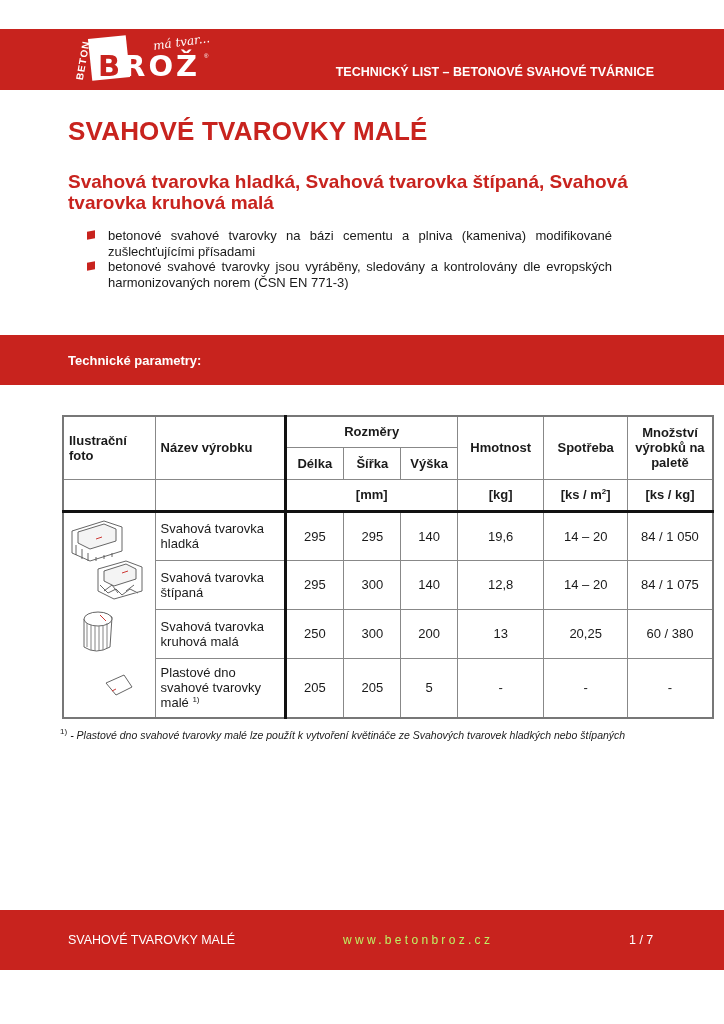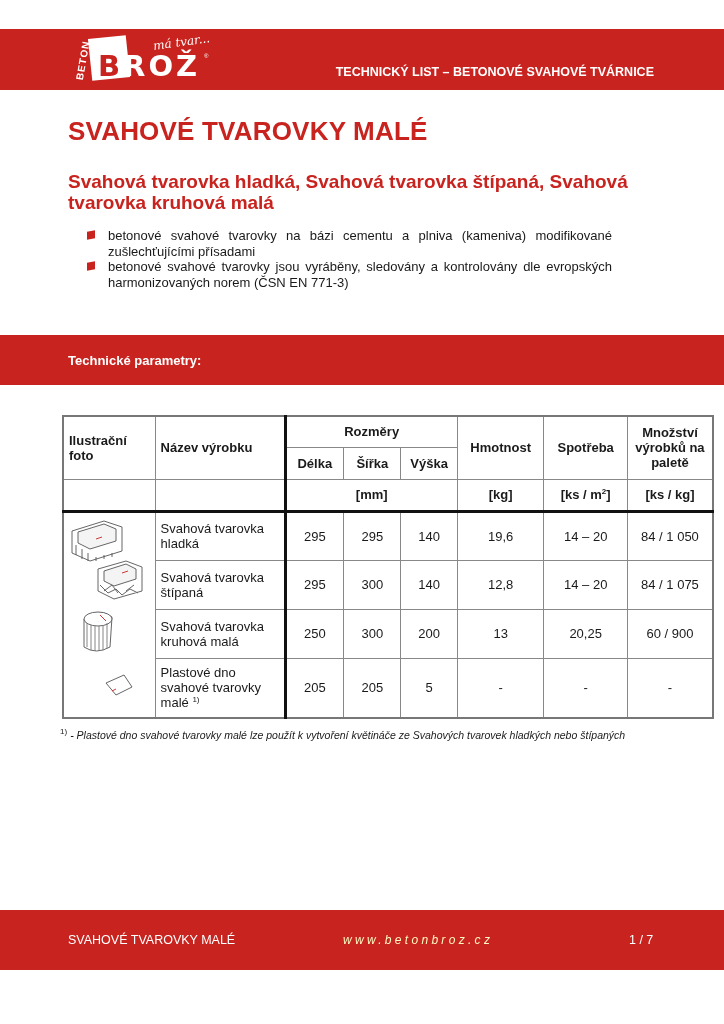--- a/index.html
+++ b/index.html
@@ -46,21 +46,21 @@
   table.spec .thick-b { border-bottom: 3px solid #111; }
   table.spec th.left, table.spec td.left { text-align: left; padding-left: 5px; }
   .sup { font-size: 8px; vertical-align: super; }
 
   .img-cell { position: relative; }
 
   .footnote { position: absolute; left: 60px; top: 727px; font-size: 10.5px; font-style: italic; }
   .footnote .fnmark { font-style: normal; font-size: 8px; vertical-align: super; margin-right: 3px; }
 
   .ftr-left { position: absolute; left: 68px; top: 23px; color: #fff; font-size: 12.5px; }
-  .ftr-mid { position: absolute; left: 343px; top: 23px; color: #fef9c3; font-size: 12px; letter-spacing: 3.3px; font-style: italic; }
+  .ftr-mid { position: absolute; left: 343px; top: 23px; color: #bef264; font-size: 12px; letter-spacing: 3.3px; }
   .ftr-right { position: absolute; left: 629px; top: 23px; color: #fff; font-size: 12.5px; }
 </style>
 </head>
 <body>
 
 <div class="redbar" id="hdr">
   <div class="logo">
     <div class="square"></div>
     <div class="beton">BETON</div>
     <div class="broz"><span class="b" id="broz-b">B</span><span id="broz-rest">ROŽ</span></div>
@@ -160,21 +160,21 @@
     <td>14 – 20</td>
     <td>84 / 1 075</td>
   </tr>
   <tr style="height:49px">
     <td class="left">Svahová tvarovka kruhová malá</td>
     <td class="thick-l">250</td>
     <td>300</td>
     <td>200</td>
     <td>13</td>
     <td>20,25</td>
-    <td>60 / 900</td>
+    <td>60 / 380</td>
   </tr>
   <tr style="height:60px">
     <td class="left"><span>Plastové dno svahové tvarovky malé</span> <span class="sup">1)</span></td>
     <td class="thick-l">205</td>
     <td>205</td>
     <td>5</td>
     <td>-</td>
     <td>-</td>
     <td>-</td>
   </tr>

